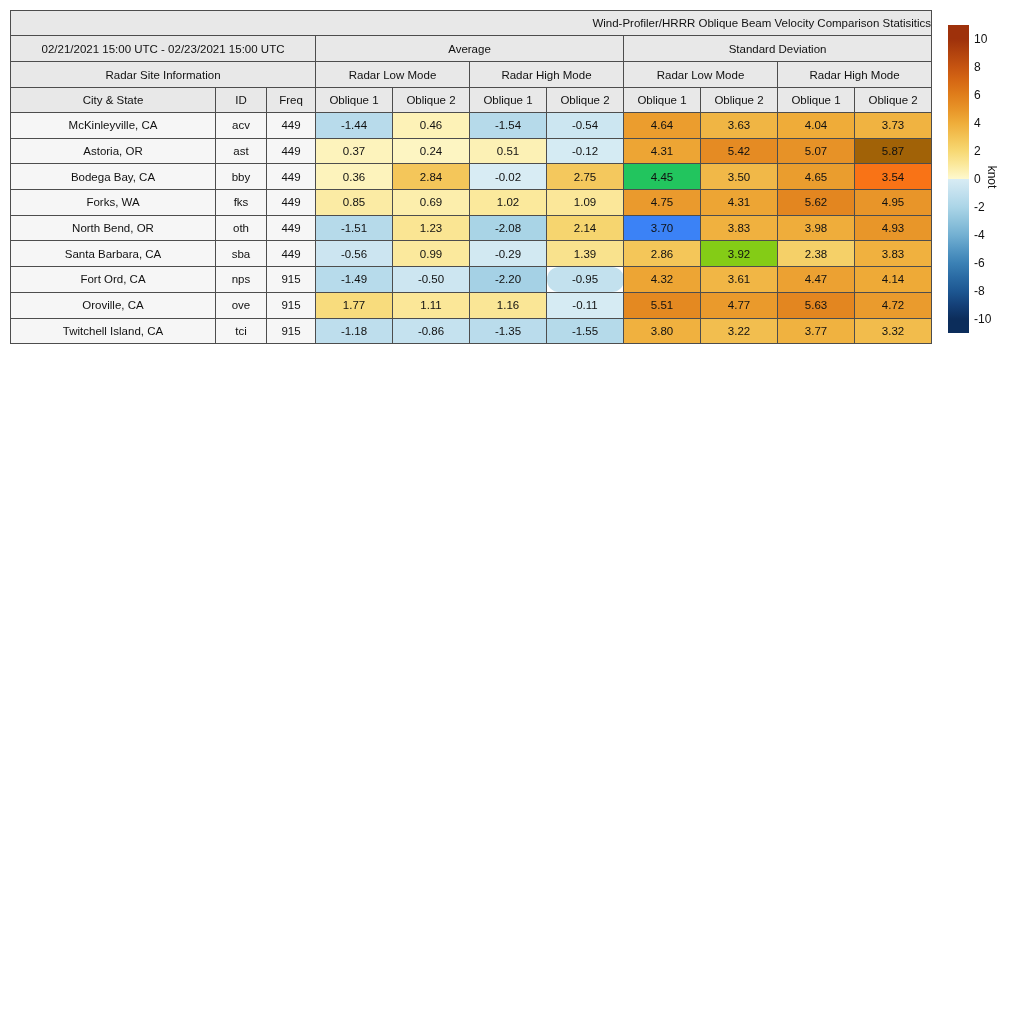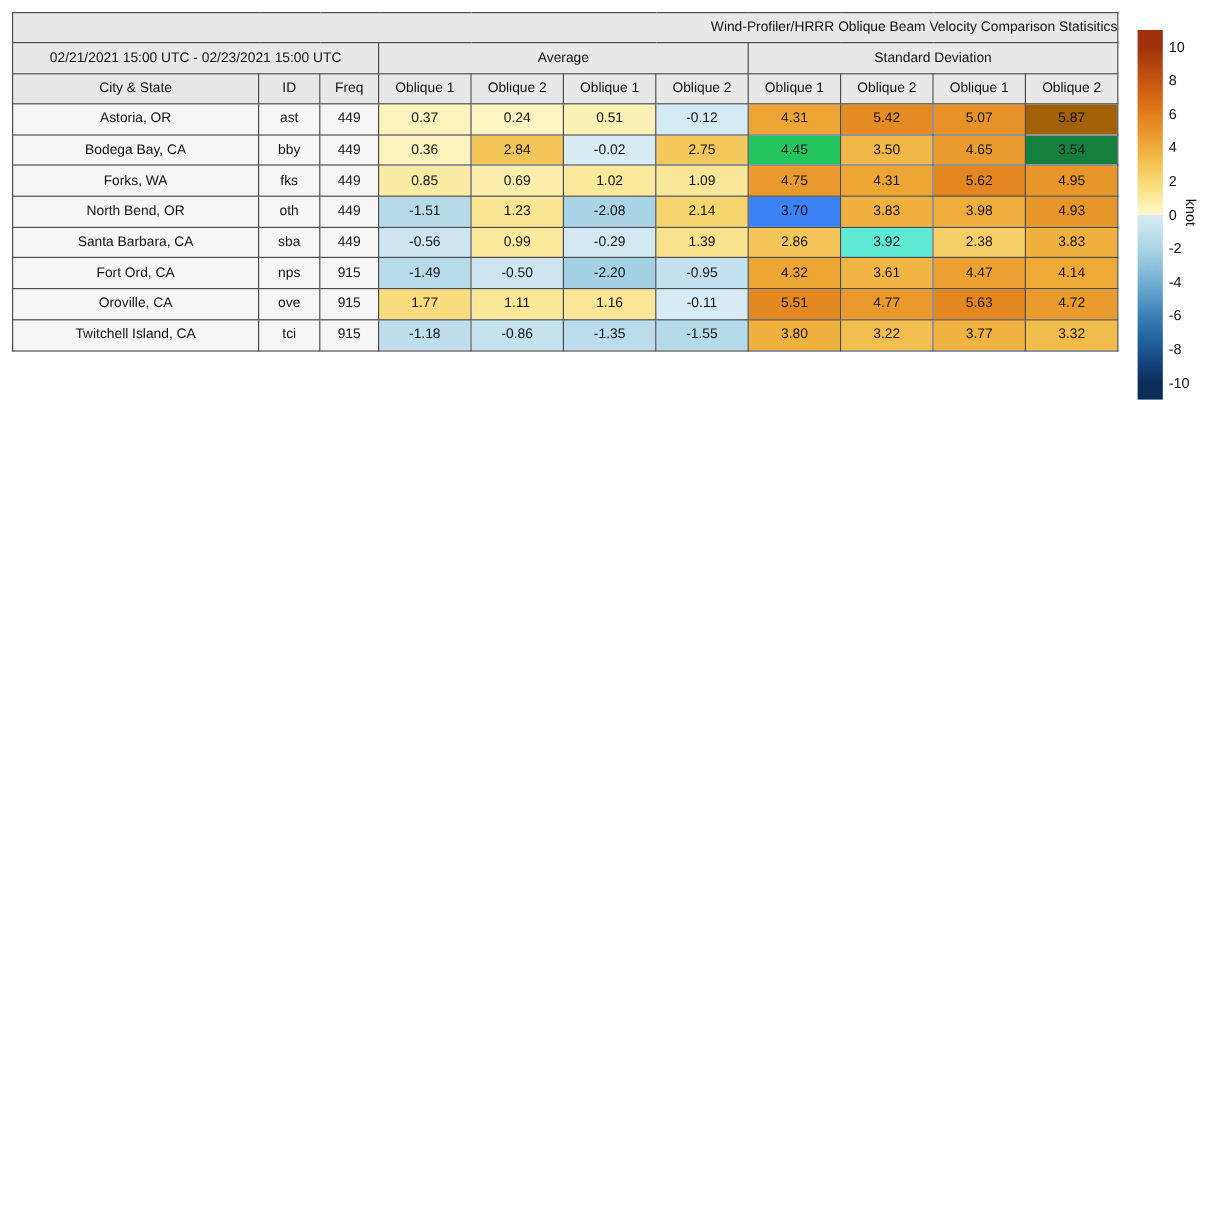--- a/index.html
+++ b/index.html
@@ -90,35 +90,55 @@
     </colgroup>
     <tbody>
       <tr class="title-row">
         <td class="hdr" colspan="11">Wind-Profiler/HRRR Oblique Beam Velocity Comparison Statisitics</td>
       </tr>
       <tr class="h2">
         <td class="hdr" colspan="3">02/21/2021 15:00 UTC - 02/23/2021 15:00 UTC</td>
         <td class="hdr" colspan="4">Average</td>
         <td class="hdr" colspan="4">Standard Deviation</td>
       </tr>
+      <tr class="h3">
+        <td class="hdr" colspan="3">Radar Site Information</td>
+        <td class="hdr" colspan="2">Radar Low Mode</td>
+        <td class="hdr" colspan="2">Radar High Mode</td>
+        <td class="hdr" colspan="2">Radar Low Mode</td>
+        <td class="hdr" colspan="2">Radar High Mode</td>
+      </tr>
       <tr class="h4">
         <td class="hdr">City &amp; State</td>
         <td class="hdr">ID</td>
         <td class="hdr">Freq</td>
         <td class="hdr">Oblique 1</td>
         <td class="hdr">Oblique 2</td>
         <td class="hdr">Oblique 1</td>
         <td class="hdr">Oblique 2</td>
         <td class="hdr">Oblique 1</td>
         <td class="hdr">Oblique 2</td>
         <td class="hdr">Oblique 1</td>
         <td class="hdr">Oblique 2</td>
       </tr>
     </tbody>
     <tbody id="data-rows">
+        <tr class="datarow">
+          <td class="rowhdr">McKinleyville, CA</td>
+          <td class="rowhdr">acv</td>
+          <td class="rowhdr">449</td>
+          <td style="background: rgb(184, 219, 235);">-1.44</td>
+          <td style="background: rgb(253, 242, 183);">0.46</td>
+          <td style="background: rgb(182, 218, 234);">-1.54</td>
+          <td style="background: rgb(204, 230, 241);">-0.54</td>
+          <td style="background: rgb(235, 157, 46);">4.64</td>
+          <td style="background: rgb(240, 181, 68);">3.63</td>
+          <td style="background: rgb(239, 172, 57);">4.04</td>
+          <td style="background: rgb(240, 179, 65);">3.73</td>
+        </tr>
         <tr class="datarow">
           <td class="rowhdr">Astoria, OR</td>
           <td class="rowhdr">ast</td>
           <td class="rowhdr">449</td>
           <td style="background: rgb(253, 243, 188);">0.37</td>
           <td style="background: rgb(253, 245, 194);">0.24</td>
           <td style="background: rgb(252, 241, 181);">0.51</td>
           <td style="background: rgb(213, 235, 243);">-0.12</td>
           <td style="background: rgb(237, 165, 52);">4.31</td>
           <td style="background: rgb(229, 139, 35);">5.42</td>
@@ -129,21 +149,21 @@
           <td class="rowhdr">Bodega Bay, CA</td>
           <td class="rowhdr">bby</td>
           <td class="rowhdr">449</td>
           <td style="background: rgb(253, 243, 188);">0.36</td>
           <td style="background: rgb(244, 198, 90);">2.84</td>
           <td style="background: rgb(216, 236, 244);">-0.02</td>
           <td style="background: rgb(244, 200, 93);">2.75</td>
           <td style="background: #22c55e;">4.45</td>
           <td style="background: rgb(241, 184, 72);">3.50</td>
           <td style="background: rgb(234, 157, 46);">4.65</td>
-          <td style="background: #15803d; margin-top: 34px;">3.54</td>
+          <td style="background: #f97316; margin-top: 34px;">3.54</td>
         </tr>
         <tr class="datarow">
           <td class="rowhdr">Forks, WA</td>
           <td class="rowhdr">fks</td>
           <td class="rowhdr">449</td>
           <td style="background: rgb(251, 235, 164);">0.85</td>
           <td style="background: rgb(252, 238, 172);">0.69</td>
           <td style="background: rgb(251, 233, 156);">1.02</td>
           <td style="background: rgb(251, 231, 153);">1.09</td>
           <td style="background: rgb(234, 154, 45);">4.75</td>
@@ -166,32 +186,32 @@
         </tr>
         <tr class="datarow">
           <td class="rowhdr">Santa Barbara, CA</td>
           <td class="rowhdr">sba</td>
           <td class="rowhdr">449</td>
           <td style="background: rgb(204, 229, 241);">-0.56</td>
           <td style="background: rgb(251, 233, 157);">0.99</td>
           <td style="background: rgb(210, 233, 242);">-0.29</td>
           <td style="background: rgb(249, 226, 141);">1.39</td>
           <td style="background: rgb(244, 198, 89);">2.86</td>
-          <td style="background: #5eead4;">3.92</td>
+          <td style="background: #84cc16;">3.92</td>
           <td style="background: rgb(245, 208, 104);">2.38</td>
           <td style="background: rgb(240, 177, 63);">3.83</td>
         </tr>
         <tr class="datarow">
           <td class="rowhdr">Fort Ord, CA</td>
           <td class="rowhdr">nps</td>
           <td class="rowhdr">915</td>
           <td style="background: rgb(183, 219, 235);">-1.49</td>
           <td style="background: rgb(205, 230, 241);">-0.50</td>
           <td style="background: rgb(165, 209, 229);">-2.20</td>
-          <td style="background: rgb(195, 225, 238);">-0.95</td>
+          <td style="background: rgb(195, 225, 238); border-radius: 12px;">-0.95</td>
           <td style="background: rgb(237, 165, 52);">4.32</td>
           <td style="background: rgb(241, 182, 69);">3.61</td>
           <td style="background: rgb(236, 161, 50);">4.47</td>
           <td style="background: rgb(238, 170, 55);">4.14</td>
         </tr>
         <tr class="datarow">
           <td class="rowhdr">Oroville, CA</td>
           <td class="rowhdr">ove</td>
           <td class="rowhdr">915</td>
           <td style="background: rgb(248, 220, 125);">1.77</td>

